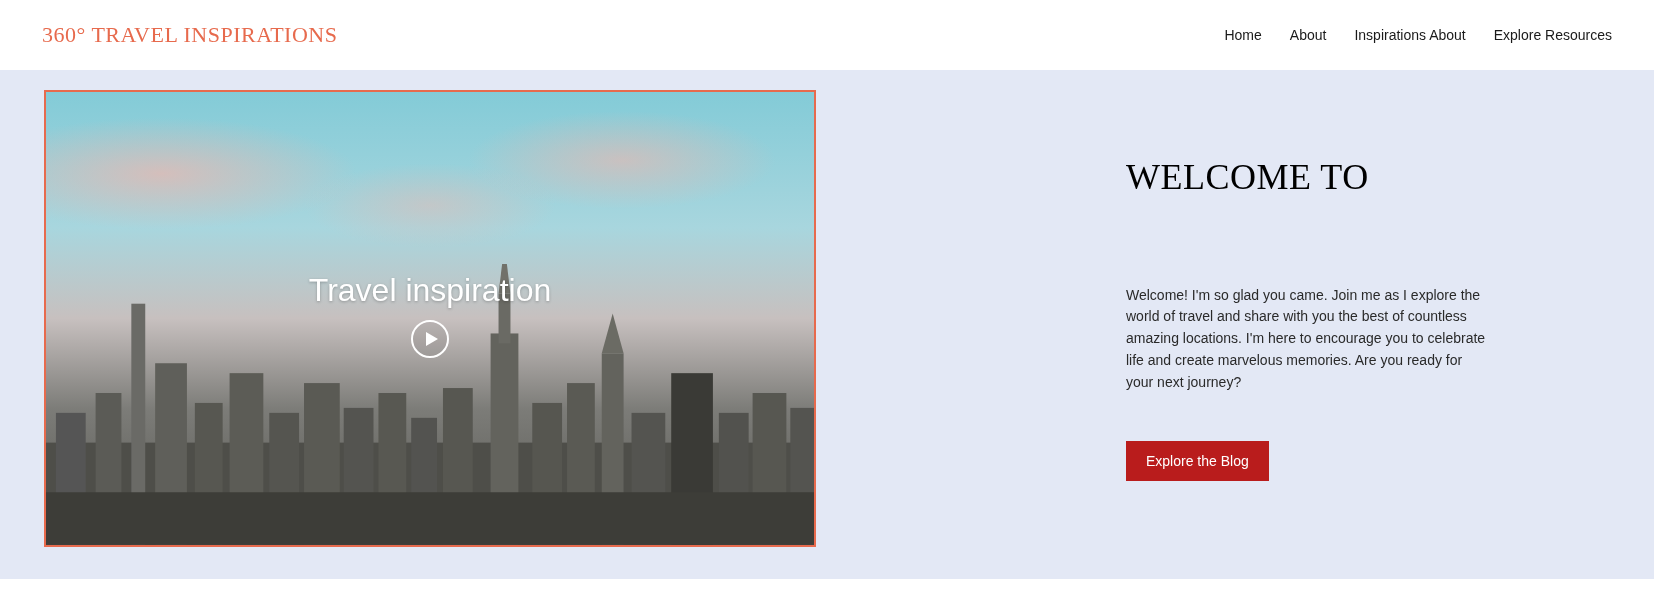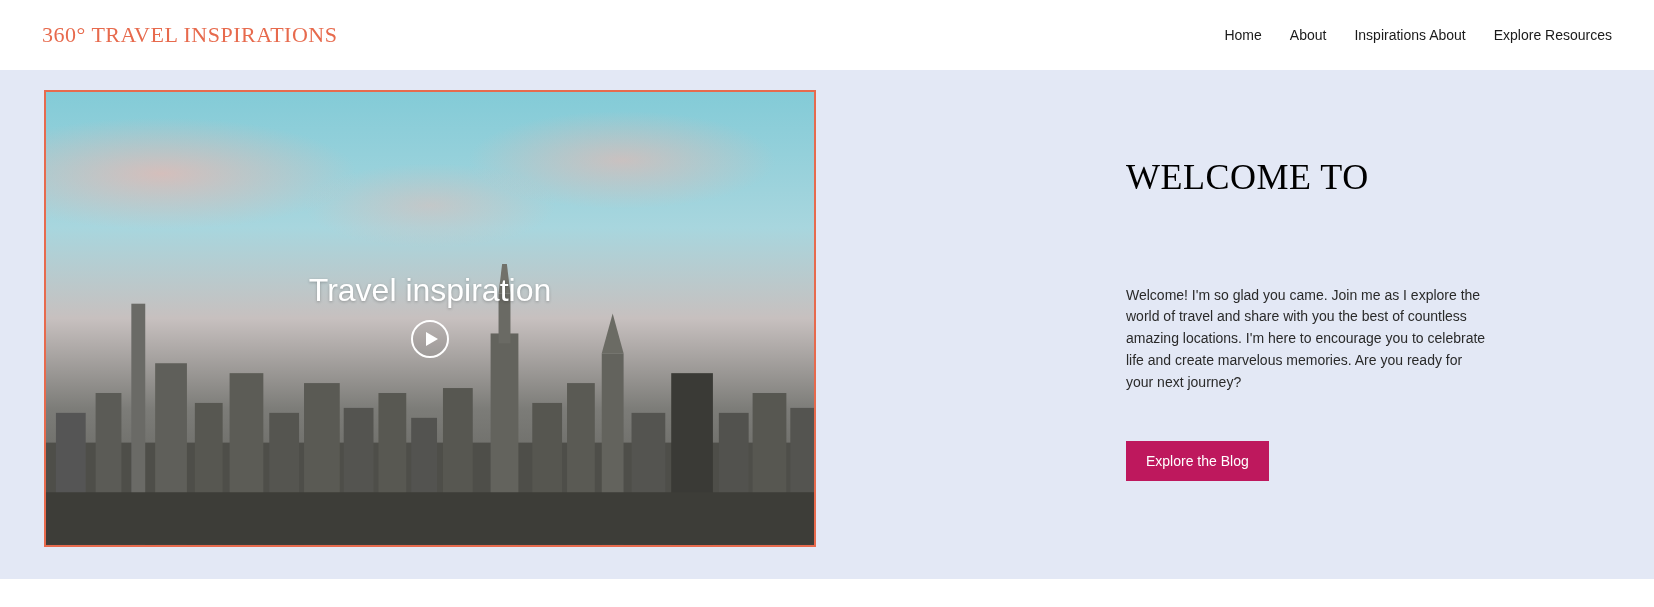--- a/index.html
+++ b/index.html
@@ -115,21 +115,21 @@
   }
   .welcome p {
     font-size: 14px;
     line-height: 1.55;
     color: #2a2a2a;
     margin-bottom: 48px;
     max-width: 360px;
   }
   .cta {
     display: inline-block;
-    background: #be185d;
+    background: #b91c1c;
     color: #ffffff;
     font-size: 14px;
     padding: 12px 20px;
     border: none;
     cursor: pointer;
   }
 </style>
 </head>
 <body>
 

